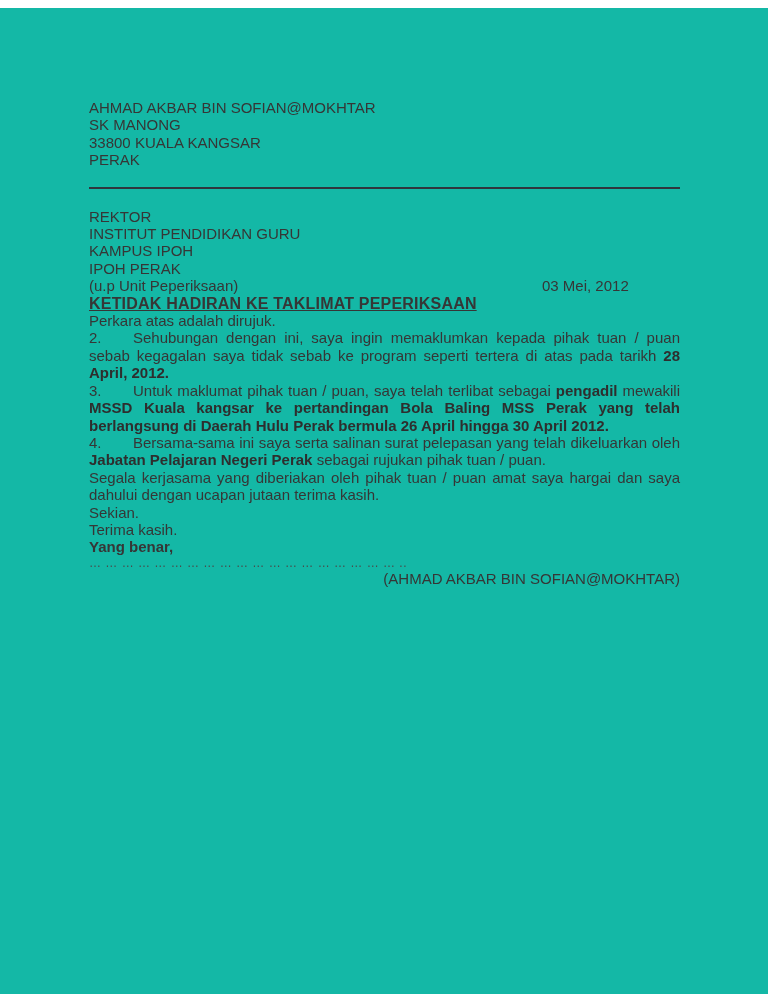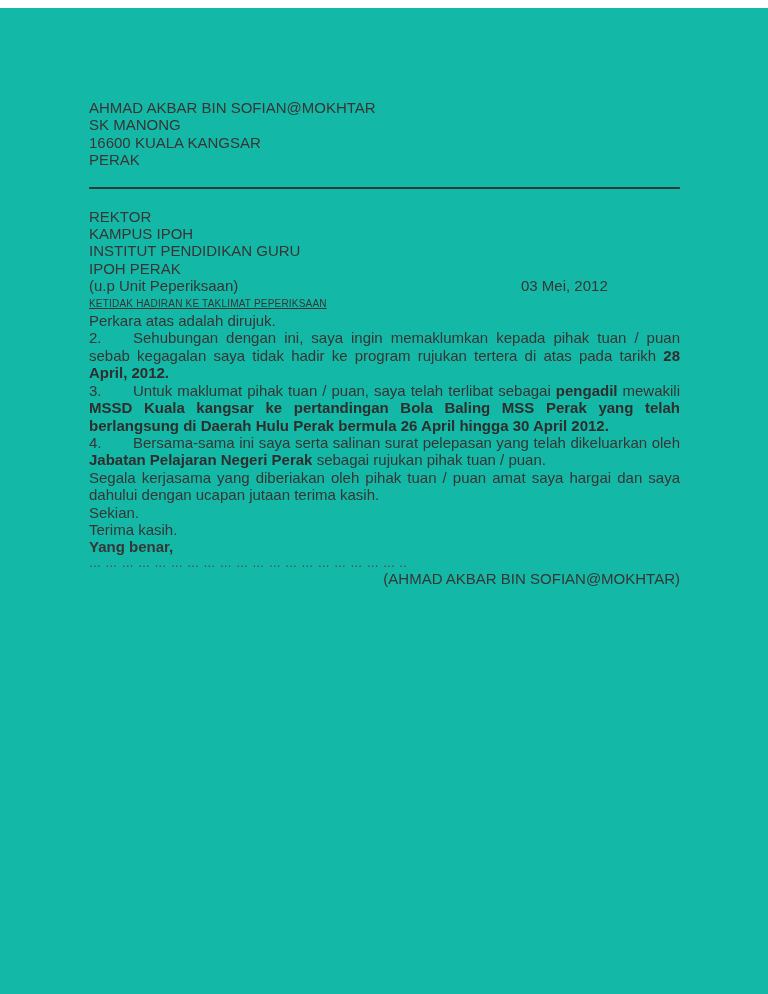--- a/index.html
+++ b/index.html
@@ -24,27 +24,27 @@
   .content p, .content h1, .content div { margin: 0; padding: 0; }
 
   .rule {
     border: none;
     border-top: 2px solid #30363e;
     margin: 18px 0 19px 0;
   }
   .attn-line { position: relative; }
   .date {
     position: absolute;
-    left: 432px;
+    left: 453px;
     top: 0;
     white-space: nowrap;
   }
   .subject {
-    font-size: 10px;
-    font-weight: normal;
+    font-size: 16px;
+    font-weight: bold;
     text-decoration: underline;
     margin-top: 16px;
     letter-spacing: 0.2px;
   }
   .intro       { margin-top: 14px; }
   .para        { text-align: justify; }
   .p2          { margin-top: 16px; }
   .p3          { margin-top: 24px; }
   .p4          { margin-top: 18px; }
   .closing     { margin-top: 15px; text-align: justify; }
@@ -61,42 +61,42 @@
 </style>
 </head>
 <body>
 
 <div class="page">
   <div class="content">
 
     <div class="sender">
       <div>AHMAD AKBAR BIN SOFIAN@MOKHTAR</div>
       <div>SK MANONG</div>
-      <div>16600 KUALA KANGSAR</div>
+      <div>33800 KUALA KANGSAR</div>
       <div>PERAK</div>
     </div>
 
     <hr class="rule">
 
     <div class="recipient">
       <div>REKTOR</div>
+      <div>INSTITUT PENDIDIKAN GURU</div>
       <div>KAMPUS IPOH</div>
-      <div>INSTITUT PENDIDIKAN GURU</div>
       <div>IPOH PERAK</div>
       <div class="attn-line">
         <span>(u.p Unit Peperiksaan)</span>
         <span class="date">03 Mei, 2012</span>
       </div>
     </div>
 
     <h1 class="subject">KETIDAK HADIRAN KE TAKLIMAT PEPERIKSAAN</h1>
 
     <p class="intro">Perkara atas adalah dirujuk.</p>
 
-    <p class="para p2"><span class="num">2.</span><span>Sehubungan dengan ini, saya ingin memaklumkan kepada pihak tuan / puan sebab kegagalan saya tidak hadir ke program rujukan tertera di atas pada tarikh </span><b>28 April, 2012.</b></p>
+    <p class="para p2"><span class="num">2.</span><span>Sehubungan dengan ini, saya ingin memaklumkan kepada pihak tuan / puan sebab kegagalan saya tidak sebab ke program seperti tertera di atas pada tarikh </span><b>28 April, 2012.</b></p>
 
     <p class="para p3"><span class="num">3.</span><span>Untuk maklumat pihak tuan / puan, saya telah terlibat sebagai </span><b>pengadil</b><span> mewakili </span><b>MSSD Kuala kangsar ke pertandingan Bola Baling MSS Perak yang telah berlangsung di Daerah Hulu Perak bermula 26 April hingga 30 April 2012.</b></p>
 
     <p class="para p4"><span class="num">4.</span><span>Bersama-sama ini saya serta salinan surat pelepasan yang telah dikeluarkan oleh </span><b>Jabatan Pelajaran Negeri Perak</b><span> sebagai rujukan pihak tuan / puan.</span></p>
 
     <p class="closing">Segala  kerjasama yang diberiakan oleh pihak tuan / puan amat saya hargai dan saya dahului dengan ucapan jutaan terima kasih.</p>
 
     <p class="sekian">Sekian.</p>
     <p class="thanks">Terima kasih.</p>
     <p class="yours">Yang benar,</p>

